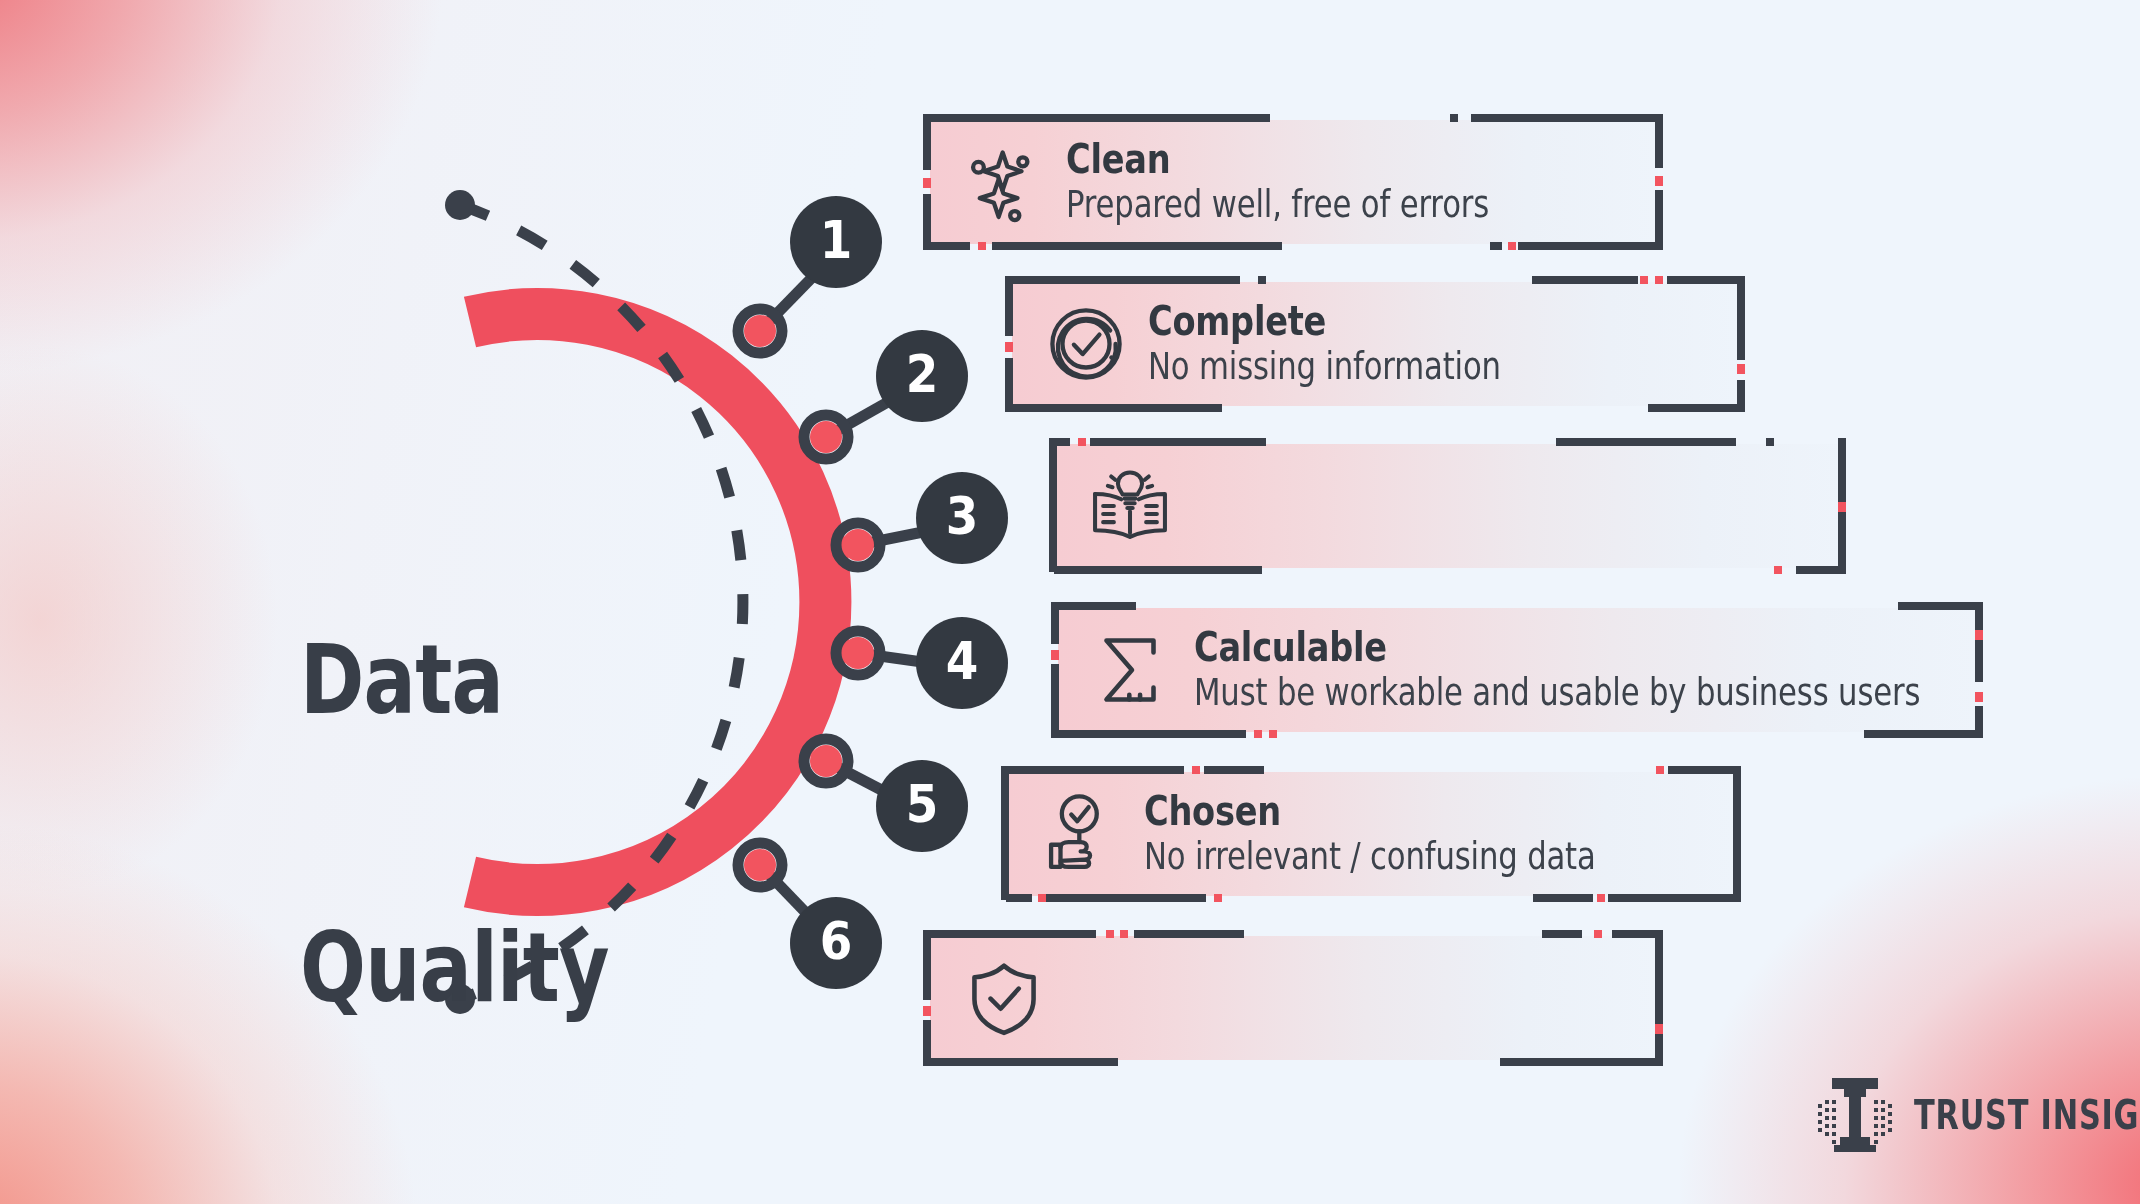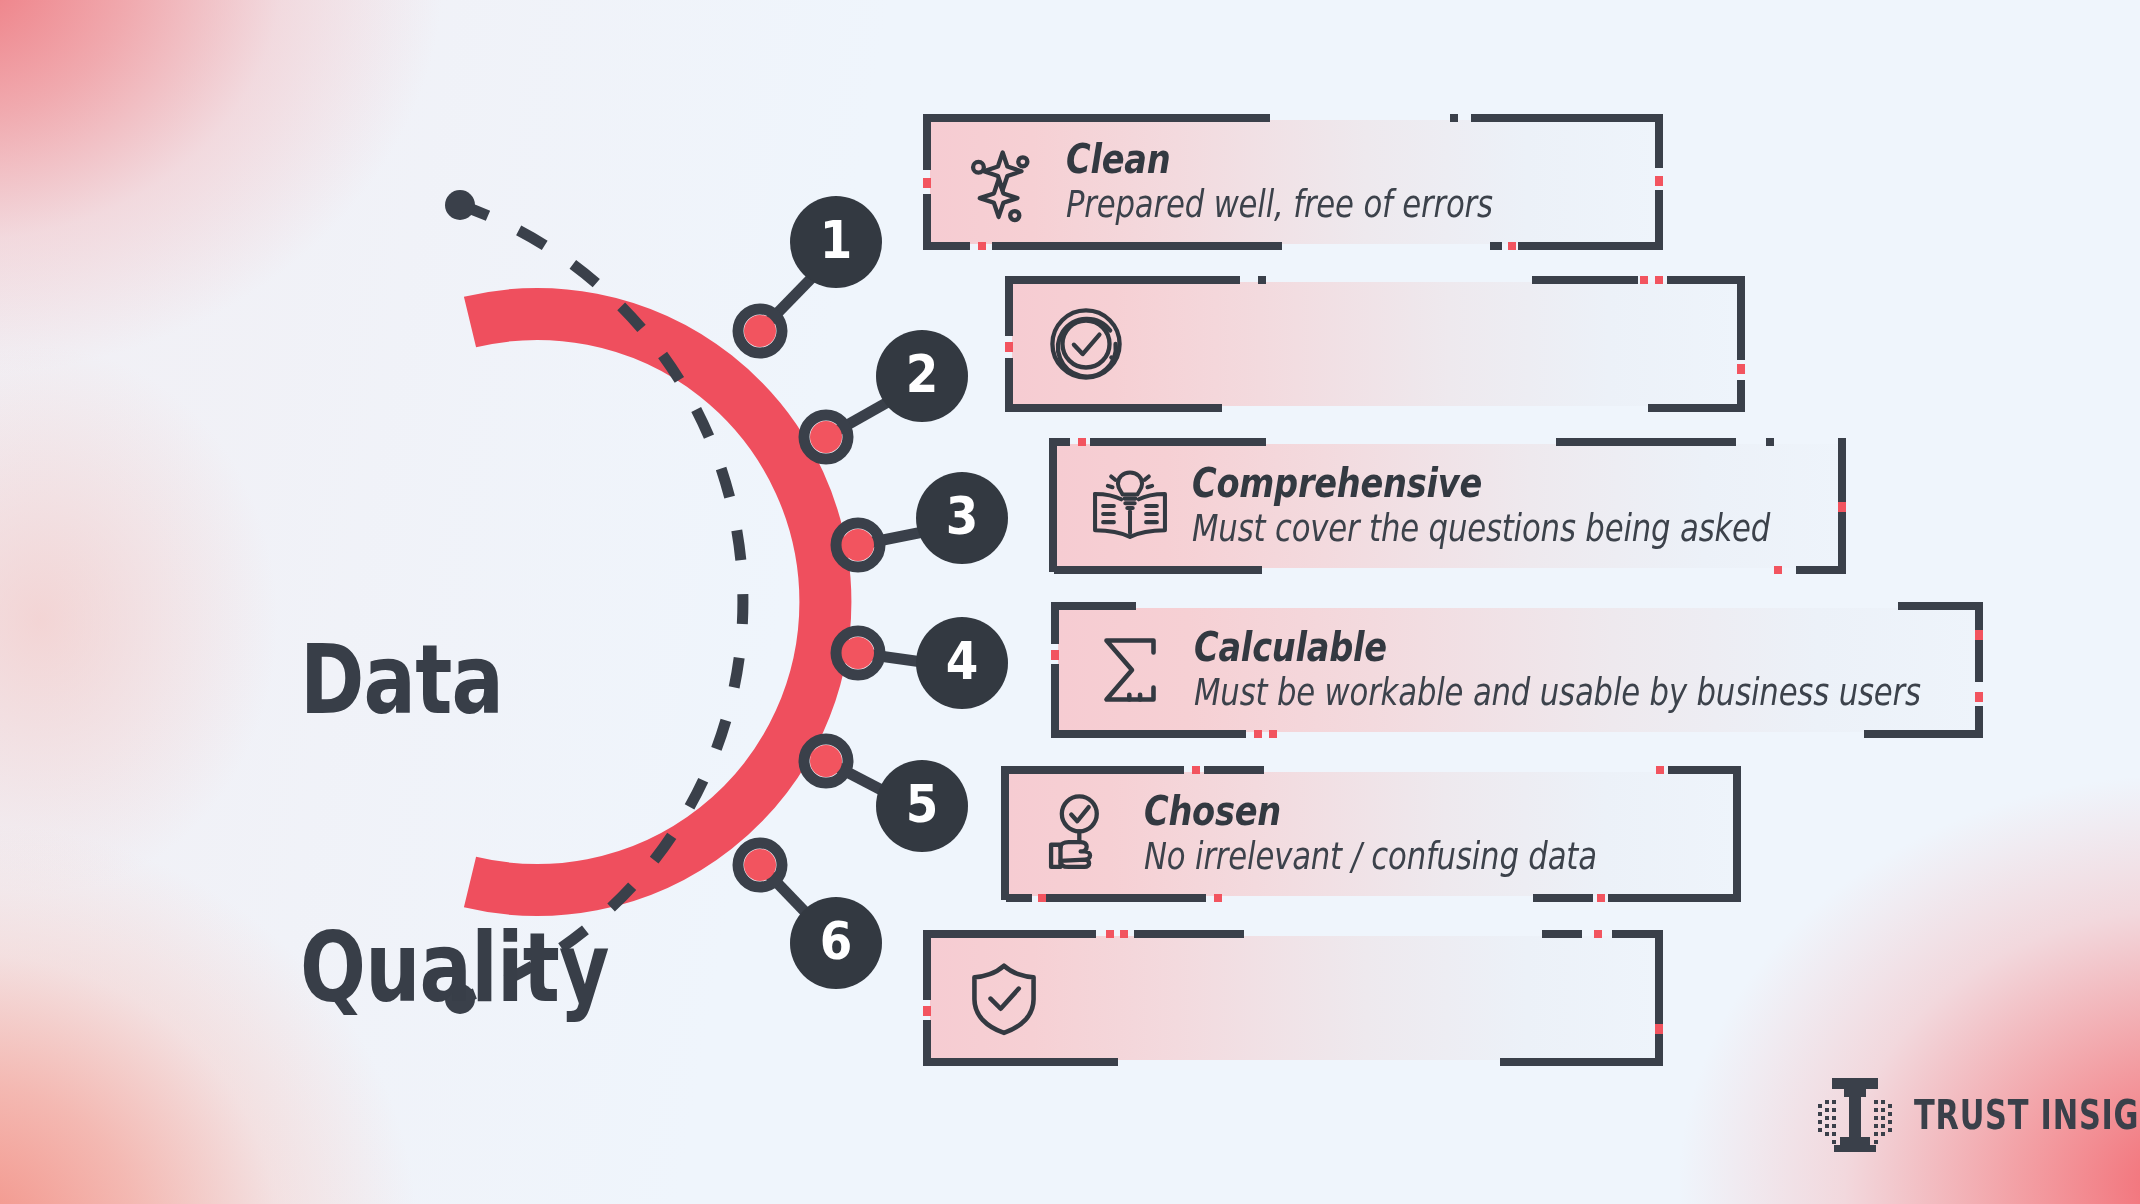--- a/index.html
+++ b/index.html
@@ -93,21 +93,20 @@
     justify-content: center;
   }
   .card-icon svg {
     width: 86px;
     height: 86px;
     display: block;
   }
   .card-text {
     margin-left: 14px;
     padding-right: 18px;
-    font-style: italic;
   }
   .card-title {
     color: #333941;
     font-family: "DejaVu Sans", sans-serif;
     font-weight: 700;
     font-size: 41px;
     line-height: 1.02;
     letter-spacing: -0.3px;
     transform: scaleX(0.82);
     transform-origin: left center;
@@ -282,20 +281,24 @@
   <div class="card" style="left:1012px; top:282px; width:728px; height:124px;">
     <div class="card-icon">
       <svg viewBox="0 0 64 64" fill="none" stroke="#333941" stroke-width="3.2" stroke-linecap="round" stroke-linejoin="round">
         <circle cx="32" cy="32" r="25"></circle>
         <path d="M50 22 A21.5 21.5 0 1 0 54 32"></path>
         <circle cx="32" cy="32" r="17.5"></circle>
         <path d="M23 32.5 L29.5 39.5 L42 25"></path>
         <circle cx="51" cy="42" r="1.7" fill="#333941" stroke="none"></circle>
       </svg>
     </div>
+    <div class="card-text">
+      <div class="card-title">Complete</div>
+      <div class="card-desc">No missing information</div>
+    </div>
     <div class="brk" style="left:-2px; top:-6px;  width:230px; height:8px;"></div>
     <div class="brk" style="left:-7px; top:-6px;  width:8px;   height:60px;"></div>
     <div class="brk" style="left:-7px; top:76px;  width:8px;   height:54px;"></div>
     <div class="brk" style="left:-2px; top:122px; width:212px; height:8px;"></div>
     <div class="brk" style="left:246px;top:-6px;  width:8px;   height:8px;"></div>
     <div class="brk" style="left:520px;top:-6px;  width:106px; height:8px;"></div>
     <div class="brk" style="left:655px;top:-6px;  width:78px;  height:8px;"></div>
     <div class="brk" style="left:725px;top:-6px;  width:8px;   height:84px;"></div>
     <div class="brk" style="left:725px;top:98px;  width:8px;   height:32px;"></div>
     <div class="brk" style="left:636px;top:122px; width:97px;  height:8px;"></div>
@@ -309,24 +312,20 @@
     <div class="card-icon">
       <svg viewBox="0 0 64 64" fill="none" stroke="#333941" stroke-width="3" stroke-linecap="round" stroke-linejoin="round">
         <path d="M32 7 C26.5 7 23 11 23 15.5 C23 19 25.5 21 26.5 23.5 L37.5 23.5 C38.5 21 41 19 41 15.5 C41 11 37.5 7 32 7 Z"></path>
         <path d="M28 26.5 L36 26.5 M28.5 30 L35.5 30 M30 33.5 L34 33.5"></path>
         <path d="M18 10 L21 12.5 M15.5 17 L19 18 M46 10 L43 12.5 M48.5 17 L45 18"></path>
         <path d="M32 36 L32 52"></path>
         <path d="M6 23 L6 50 C14 50 24 51 32 55 C40 51 50 50 58 50 L58 23 C51 23 44 24 38.5 27"></path>
         <path d="M25.5 27 C20 24 13 23 6 23"></path>
         <path d="M12 32 L20 32 M12 38 L20 38 M12 44 L20 44 M44 32 L52 32 M44 38 L52 38 M44 44 L52 44"></path>
       </svg>
-    </div>
-    <div class="card-text">
-      <div class="card-title">Comprehensive</div>
-      <div class="card-desc">Must cover the questions being asked</div>
     </div>
     <div class="brk" style="left:-2px; top:-6px;  width:16px;  height:8px;"></div>
     <div class="brk" style="left:34px; top:-6px;  width:176px; height:8px;"></div>
     <div class="brk" style="left:-7px; top:-6px;  width:8px;   height:134px;"></div>
     <div class="brk" style="left:-2px; top:122px; width:208px; height:8px;"></div>
     <div class="brk" style="left:500px;top:-6px;  width:180px; height:8px;"></div>
     <div class="brk" style="left:710px;top:-6px;  width:8px;   height:8px;"></div>
     <div class="brk" style="left:782px;top:-6px;  width:8px;   height:134px;"></div>
     <div class="brk" style="left:740px;top:122px; width:50px;  height:8px;"></div>
     <div class="dotred" style="left:22px; top:-6px;  width:8px; height:8px;"></div>

